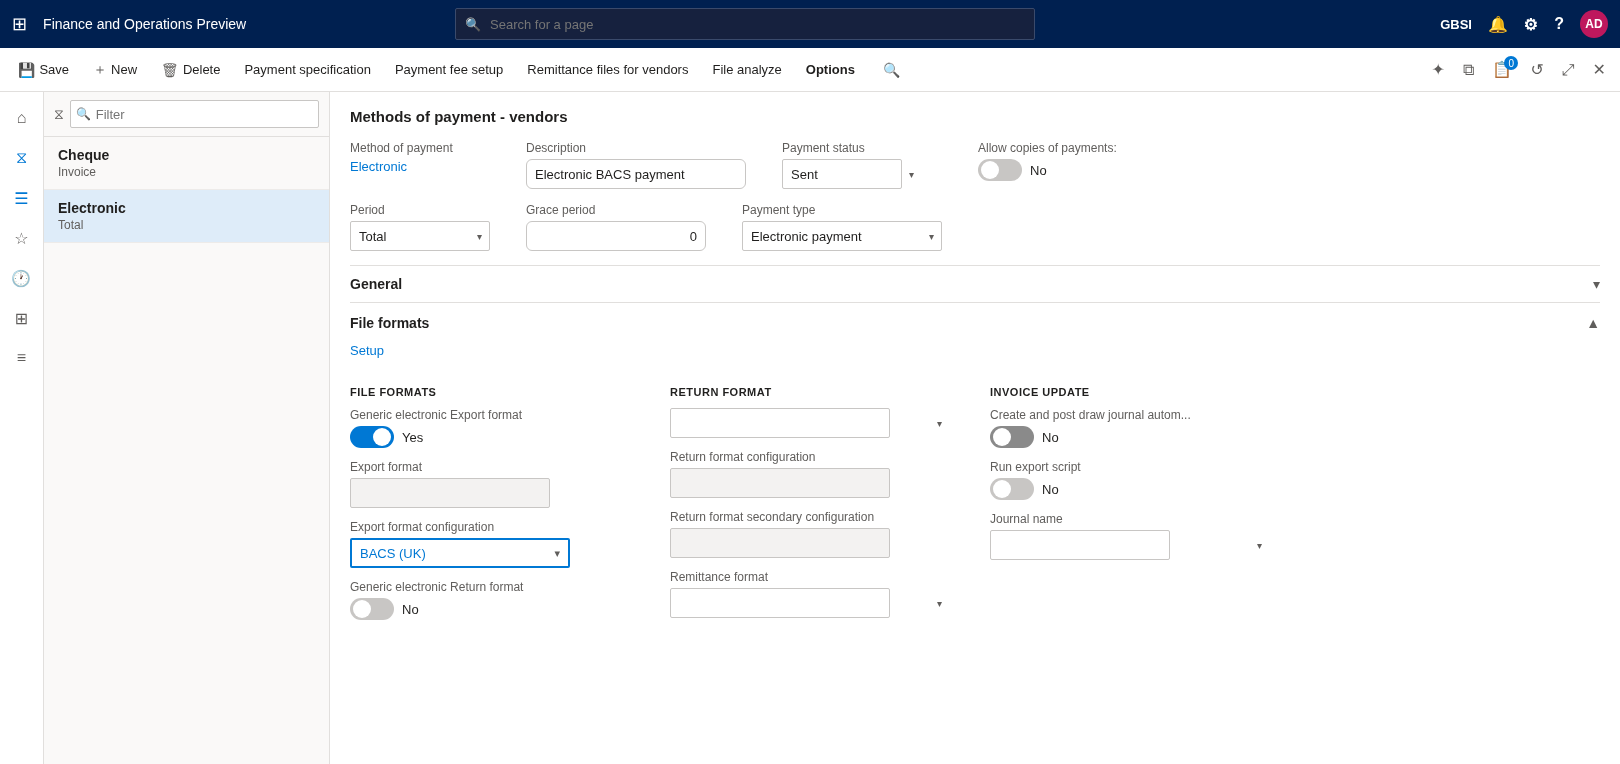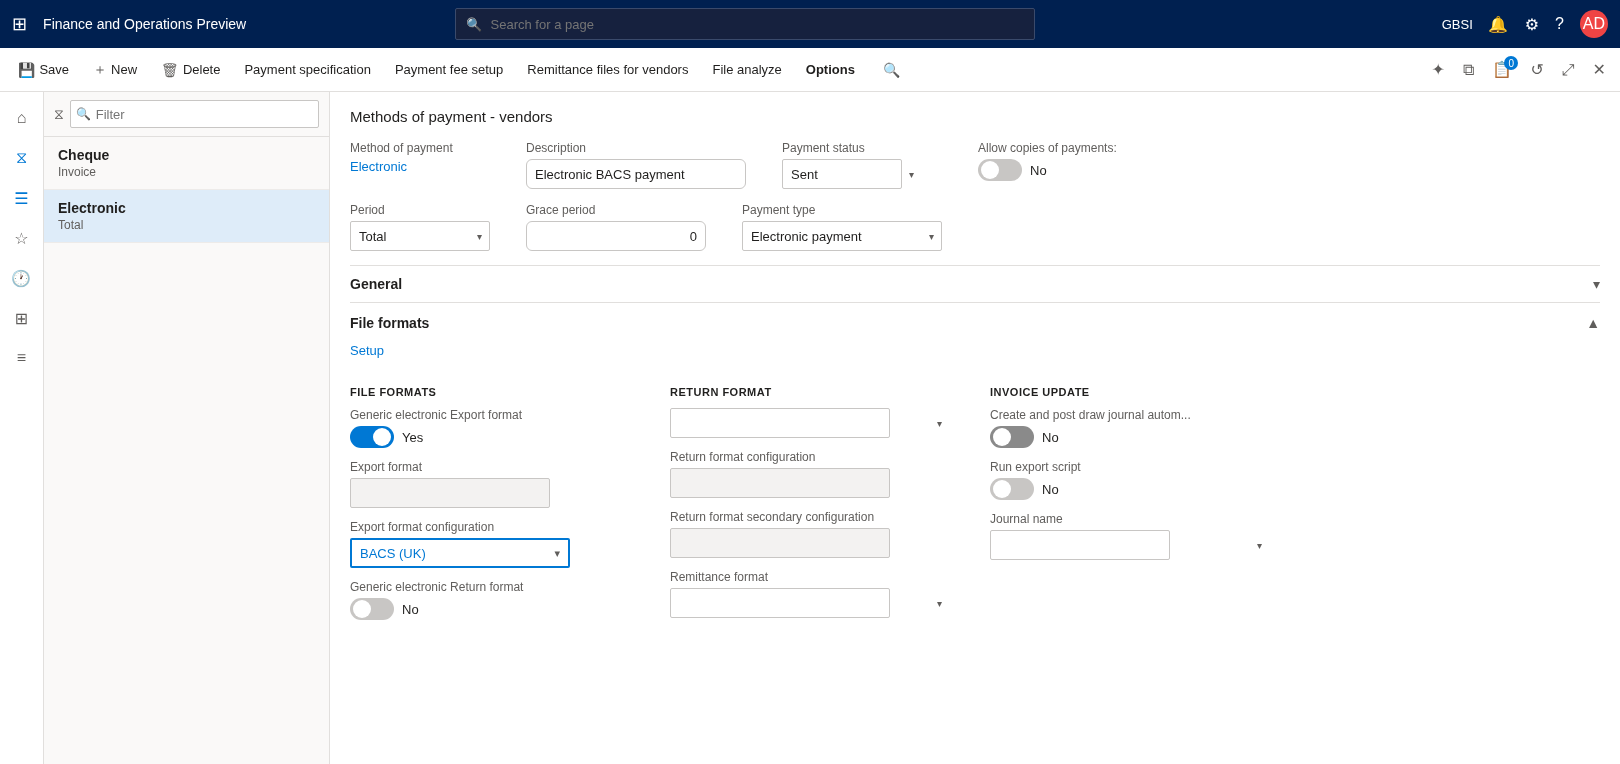--- a/index.html
+++ b/index.html
@@ -36,22 +36,22 @@
     }
     .top-bar .search-bar input {
       background: transparent;
       border: none;
       outline: none;
       color: #ccc;
       font-size: 13px;
       width: 100%;
     }
     .top-bar .top-right { display: flex; align-items: center; gap: 16px; margin-left: auto; }
-    .top-bar .top-right span { color: #fff; font-size: 13px; cursor: pointer; }
-    .avatar { width: 28px; height: 28px; border-radius: 50%; background: #ef4444; display: flex; align-items: center; justify-content: center; color: #fff; font-size: 16px; font-weight: 400; cursor: pointer; }
+    .top-bar .top-right span { color: #fff; font-size: 13px; cursor: pointer; font-weight: bold; }
+    .avatar { width: 28px; height: 28px; border-radius: 50%; background: #be185d; display: flex; align-items: center; justify-content: center; color: #fff; font-size: 12px; font-weight: 700; cursor: pointer; }
 
     
     .command-bar {
       display: flex;
       align-items: center;
       background: #fff;
       border-bottom: 1px solid #e1dfdd;
       height: 44px;
       padding: 0 8px;
       gap: 4px;
@@ -142,21 +142,21 @@
     .list-item .item-name { font-size: 14px; font-weight: 600; color: #201f1e; }
     .list-item .item-sub { font-size: 12px; color: #605e5c; margin-top: 2px; }
 
     
     .content-area {
       flex: 1;
       background: #fff;
       overflow-y: auto;
       padding: 16px 20px;
     }
-    .page-title { font-size: 15px; font-weight: 400; color: #201f1e; margin-bottom: 16px; }
+    .page-title { font-size: 15px; font-weight: 700; color: #201f1e; margin-bottom: 16px; }
 
     
     .form-row { display: flex; gap: 36px; margin-bottom: 14px; flex-wrap: wrap; }
     .form-group { display: flex; flex-direction: column; gap: 4px; min-width: 140px; }
     .form-group label { font-size: 12px; color: #605e5c; font-weight: 400; }
     .form-group .field-value { font-size: 13px; color: #0078d4; cursor: pointer; text-decoration: none; }
     .form-group input[type="text"],
     .form-group .text-input {
       height: 30px;
       border: 1px solid #c8c6c4;

